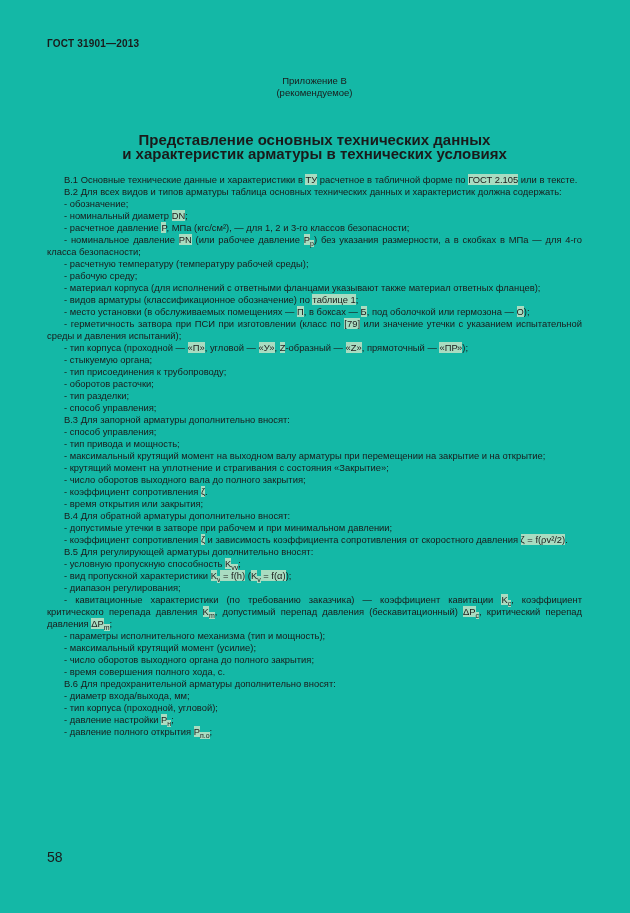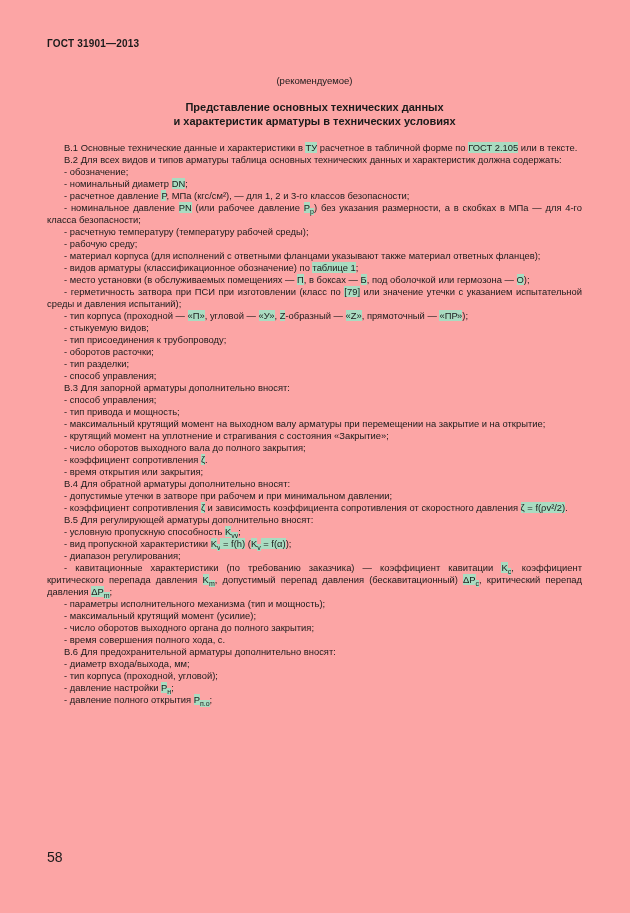--- a/index.html
+++ b/index.html
@@ -6,41 +6,41 @@
     margin: 0;
     padding: 0;
     background: #ffffff;
     font-family: "Liberation Sans", sans-serif;
     color: #1a1a1a;
   }
   .page {
     position: relative;
     width: 630px;
     height: 913px;
-    background: #fca5a5;
+    background: #14b8a6;
     box-sizing: border-box;
     padding: 38px 48px 0 47px;
     overflow: hidden;
   }
   .gost-header {
     font-size: 10px;
     font-weight: bold;
     letter-spacing: 0.2px;
   }
   .appendix {
     margin-top: 26px;
     text-align: center;
     font-size: 9.5px;
     line-height: 12px;
   }
   .doc-title {
-    margin-top: 14px;
+    margin-top: 34px;
     text-align: center;
     font-weight: bold;
-    font-size: 11px;
+    font-size: 15px;
     line-height: 13.5px;
   }
   .body-text {
     margin-top: 14px;
     font-size: 9.4px;
     line-height: 12px;
     text-align: justify;
   }
   .para {
     margin: 0;
@@ -63,20 +63,21 @@
   }
 </style>
 </head>
 <body>
 
 <div class="page">
 
   <div class="gost-header">ГОСТ 31901—2013</div>
 
   <div class="appendix">
+    <div>Приложение В</div>
     <div>(рекомендуемое)</div>
   </div>
 
   <div class="doc-title">
     <div>Представление основных технических данных</div>
     <div>и характеристик арматуры в технических условиях</div>
   </div>
 
   <div class="body-text">
       <p class="para"><span>В.1 Основные технические данные и характеристики в </span><span class="hl">ТУ</span><span> расчетное в табличной форме по </span><span class="hl">ГОСТ 2.105</span><span> или в тексте.</span></p>
@@ -85,21 +86,21 @@
       <p class="para"><span>- номинальный диаметр </span><span class="hl it">DN</span><span>;</span></p>
       <p class="para"><span>- расчетное давление </span><span class="hl it">P</span><span>, МПа (кгс/см²), — для 1, 2 и 3-го классов безопасности;</span></p>
       <p class="para"><span>- номинальное давление </span><span class="hl it">PN</span><span> (или рабочее давление </span><span class="hl it">P</span><sub class="hl">р</sub><span>) без указания размерности, а в скобках в МПа — для 4-го класса безопасности;</span></p>
       <p class="para"><span>- расчетную температуру (температуру рабочей среды);</span></p>
       <p class="para"><span>- рабочую среду;</span></p>
       <p class="para"><span>- материал корпуса (для исполнений с ответными фланцами указывают также материал ответных фланцев);</span></p>
       <p class="para"><span>- видов арматуры (классификационное обозначение) по </span><span class="hl">таблице 1</span><span>;</span></p>
       <p class="para"><span>- место установки (в обслуживаемых помещениях — </span><span class="hl">П</span><span>, в боксах — </span><span class="hl">Б</span><span>, под оболочкой или гермозона — </span><span class="hl">О</span><span>);</span></p>
       <p class="para"><span>- герметичность затвора при ПСИ при изготовлении (класс по </span><span class="hl">[79]</span><span> или значение утечки с указанием испытательной среды и давления испытаний);</span></p>
       <p class="para"><span>- тип корпуса (проходной — </span><span class="hl">«П»</span><span>, угловой — </span><span class="hl">«У»</span><span>, </span><span class="hl it">Z</span><span>-образный — </span><span class="hl">«Z»</span><span>, прямоточный — </span><span class="hl">«ПР»</span><span>);</span></p>
-      <p class="para"><span>- стыкуемую видов;</span></p>
+      <p class="para"><span>- стыкуемую органа;</span></p>
       <p class="para"><span>- тип присоединения к трубопроводу;</span></p>
       <p class="para"><span>- оборотов расточки;</span></p>
       <p class="para"><span>- тип разделки;</span></p>
       <p class="para"><span>- способ управления;</span></p>
       <p class="para"><span>В.3 Для запорной арматуры дополнительно вносят:</span></p>
       <p class="para"><span>- способ управления;</span></p>
       <p class="para"><span>- тип привода и мощность;</span></p>
       <p class="para"><span>- максимальный крутящий момент на выходном валу арматуры при перемещении на закрытие и на открытие;</span></p>
       <p class="para"><span>- крутящий момент на уплотнение и страгивания с состояния «Закрытие»;</span></p>
       <p class="para"><span>- число оборотов выходного вала до полного закрытия;</span></p>

